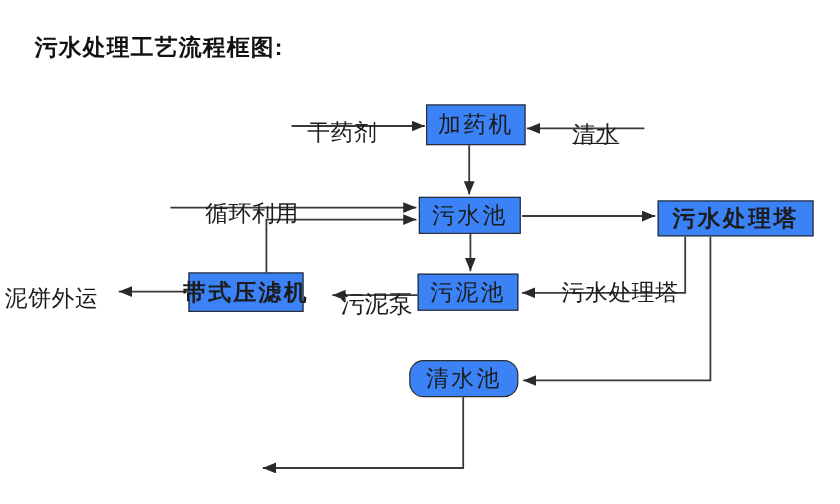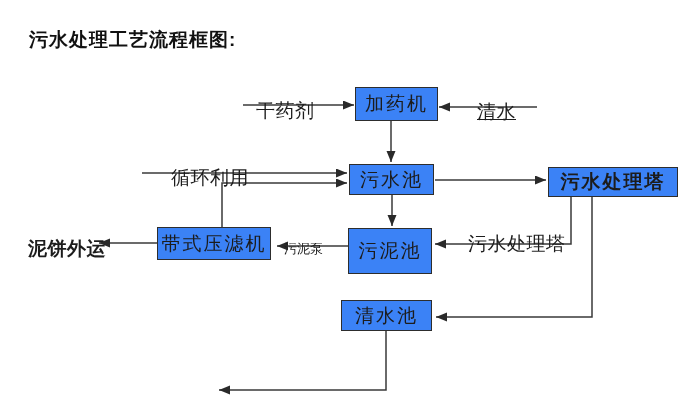--- a/index.html
+++ b/index.html
@@ -16,21 +16,21 @@
   .node{
     position:absolute;box-sizing:border-box;background:#3b82f6;
     border:1.5px solid #2d2d2d;
     display:flex;align-items:center;justify-content:center;
     font-size:19px;letter-spacing:2px;white-space:nowrap;color:#1c1c1c;
   }
   .lbl{
     position:absolute;font-size:19px;letter-spacing:0.5px;
     white-space:nowrap;color:#1c1c1c;margin-top:14px;
   }
-  .lbl.small{font-size:13px;letter-spacing:0;font-family:Liberation Mono, monospace;}
+  .lbl.small{font-size:20px;letter-spacing:0;font-family:Liberation Mono, monospace;}
 </style>
 </head>
 <body>
 
 <div class="canvas">
 
   <h1 class="title">污水处理工艺流程框图:</h1>
 
   <svg class="wires" width="700" height="420" viewBox="0 0 700 420">
     <defs>
@@ -54,30 +54,30 @@
 
   <div class="node" style="left:355px;top:87px;width:83px;height:34px;">
     <span>加药机</span>
   </div>
   <div class="node" style="left:349px;top:164px;width:85px;height:31px;">
     <span>污水池</span>
   </div>
   <div class="node" style="left:548px;top:167px;width:130px;height:30px;font-weight:bold;">
     <span>污水处理塔</span>
   </div>
-  <div class="node" style="left:157px;top:227px;width:114px;height:33px;">
+  <div class="node" style="left:157px;top:227px;width:96px;height:33px;font-weight:bold;">
     <span>带式压滤机</span>
   </div>
-  <div class="node" style="left:348px;top:228px;width:84px;height:46px;">
+  <div class="node" style="left:348px;top:228px;width:84px;height:31px;">
     <span>污泥池</span>
   </div>
-  <div class="node" style="left:341px;top:300px;width:91px;height:31px;">
+  <div class="node" style="left:341px;top:300px;width:91px;height:31px;border-radius:12px;">
     <span>清水池</span>
   </div>
 
   <div class="lbl" style="left:256px;top:84px;">干药剂</div>
   <div class="lbl" style="left:477px;top:85px;text-decoration:underline;">清水</div>
   <div class="lbl" style="left:171px;top:151px;">循环利用</div>
   <div class="lbl" style="left:468px;top:217px;">污水处理塔</div>
   <div class="lbl small" style="left:284px;top:226px;">污泥泵</div>
-  <div class="lbl" style="left:28px;top:222px;font-weight:bold;">泥饼外运</div>
+  <div class="lbl" style="left:4px;top:222px;">泥饼外运</div>
 
 </div>
 
 </body></html>

